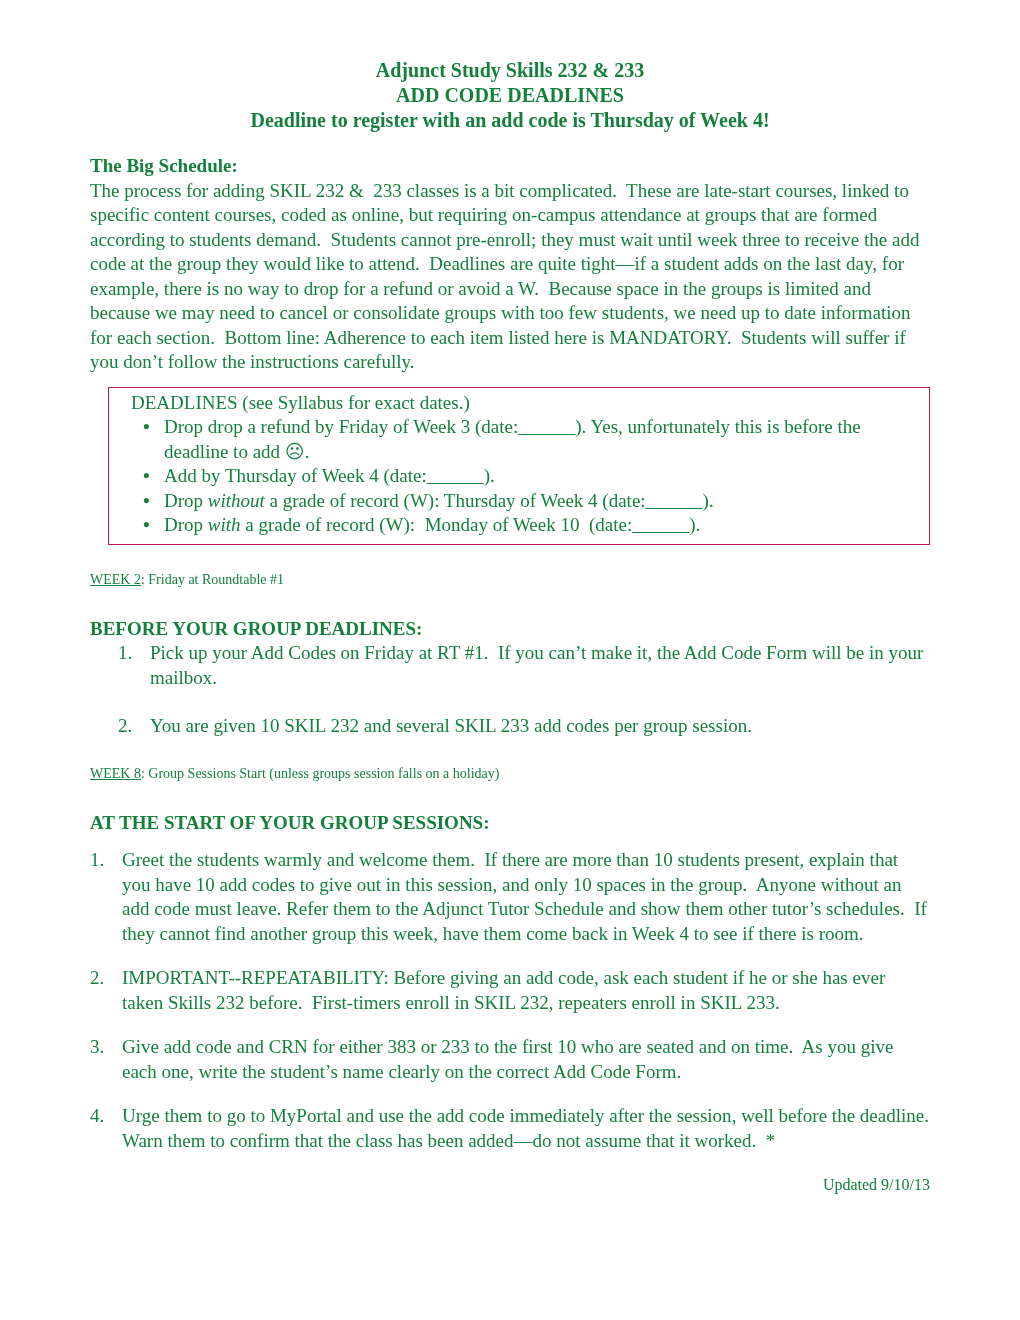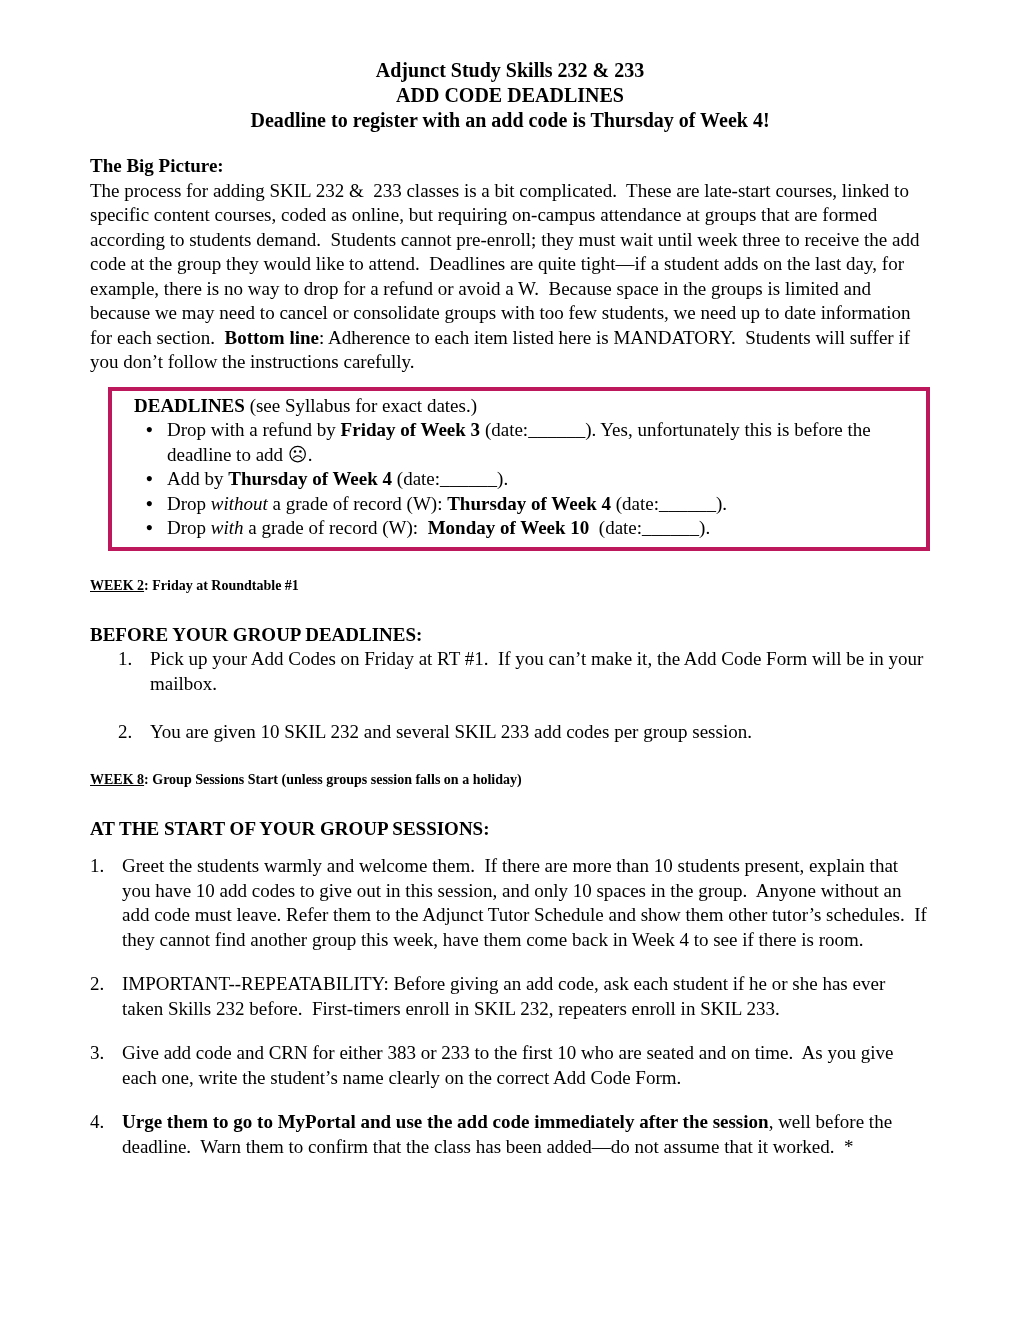--- a/index.html
+++ b/index.html
@@ -1,37 +1,37 @@
 <!DOCTYPE html>
 <html><head>
 <meta charset="utf-8">
 <style>
   html,body{margin:0;padding:0;background:#ffffff;}
   .page{
     position:relative;
     width:1020px;height:1320px;
-    background:#ffffff;color:#000000;
+    background:#ffffff;color:#15803d;
     font-family:"Liberation Serif", serif;
     font-size:19px;line-height:24.5px;
     box-sizing:border-box;
     padding:58px 90px 0 90px;
     overflow:hidden;
   }
   .txt{white-space:pre-wrap;}
-  .b{font-weight:bold;}
+  .b{font-weight:normal;}
   .i{font-style:italic;}
   .u{text-decoration:underline;}
   .doc-header{text-align:center;font-weight:bold;font-size:20px;line-height:25px;}
   .doc-header .t3{}
   .sec-heading{font-weight:bold;}
   .bigpic-heading{margin-top:21px;}
   .body-p{margin:0;}
   .deadlines-box{
     margin:12px 0 0 18px;
-    border:4px solid #be185d;
+    border:1px solid #be185d;
     padding:3px 16px 6px 22px;
   }
   .blt{position:relative;padding-left:33px;}
   .blt::before{
     content:"\2022";
     position:absolute;left:12px;top:0;
     font-weight:bold;
   }
   .h2{margin-top:22px;font-size:14px;line-height:25px;font-weight:bold;}
   .list-heading{margin-top:25px;}
@@ -48,27 +48,27 @@
 <body>
 
 <div class="page">
 
   <div class="doc-header">
     <div class="t1 txt">Adjunct Study Skills 232 &amp; 233</div>
     <div class="t2 txt">ADD CODE DEADLINES</div>
     <div class="t3 txt">Deadline to register with an add code is Thursday of Week 4!</div>
   </div>
 
-  <div class="sec-heading bigpic-heading txt">The Big Picture:</div>
+  <div class="sec-heading bigpic-heading txt">The Big Schedule:</div>
   <p class="body-p txt"><span class="">The process for adding SKIL 232 &amp;  233 classes is a bit complicated.  These are late-start courses, linked to specific content courses, coded as online, but requiring on-campus attendance at groups that are formed according to students demand.  Students cannot pre-enroll; they must wait until week three to receive the add code at the group they would like to attend.  Deadlines are quite tight—if a student adds on the last day, for example, there is no way to drop for a refund or avoid a W.  Because space in the groups is limited and because we may need to cancel or consolidate groups with too few students, we need up to date information for each section.  </span><span class="b">Bottom line</span><span class="">: Adherence to each item listed here is MANDATORY.  Students will suffer if you don’t follow the instructions carefully.</span></p>
 
   <div class="deadlines-box">
     <div class="box-h txt"><span class="b">DEADLINES</span><span class=""> (see Syllabus for exact dates.)</span></div>
     <div>
-        <div class="blt"><span class="blt-body txt"><span class="">Drop with a refund by </span><span class="b">Friday of Week 3</span><span class=""> (date:______). Yes, unfortunately this is before the deadline to add ☹.</span></span></div>
+        <div class="blt"><span class="blt-body txt"><span class="">Drop drop a refund by </span><span class="b">Friday of Week 3</span><span class=""> (date:______). Yes, unfortunately this is before the deadline to add ☹.</span></span></div>
         <div class="blt"><span class="blt-body txt"><span class="">Add by </span><span class="b">Thursday of Week 4</span><span class=""> (date:______).</span></span></div>
         <div class="blt"><span class="blt-body txt"><span class="">Drop </span><span class="i">without</span><span class=""> a grade of record (W): </span><span class="b">Thursday of Week 4</span><span class=""> (date:______).</span></span></div>
         <div class="blt"><span class="blt-body txt"><span class="">Drop </span><span class="i">with</span><span class=""> a grade of record (W):  </span><span class="b">Monday of Week 10</span><span class="">  (date:______).</span></span></div>
       </div>
   </div>
 
   <div class="h2 txt"><span class="b u">WEEK 2</span><span class="b">: Friday at Roundtable #1</span></div>
 
   <div class="sec-heading list-heading txt">BEFORE YOUR GROUP DEADLINES:</div>
   <div class="ol ol-indent">
@@ -97,14 +97,15 @@
       <div class="li">
         <span class="li-num txt">3.</span>
         <span class="li-body txt"><span class="">Give add code and CRN for either 383 or 233 to the first 10 who are seated and on time.  As you give each one, write the student’s name clearly on the correct Add Code Form.</span></span>
       </div>
       <div class="li">
         <span class="li-num txt">4.</span>
         <span class="li-body txt"><span class="b">Urge them to go to MyPortal and use the add code immediately after the session</span><span class="">, well before the deadline.  Warn them to confirm that the class has been added—do not assume that it worked.  *</span></span>
       </div>
     </div>
 
+  <div class="doc-footer"><span class="txt">Updated 9/10/13</span></div>
 
 </div>
 
 </body></html>

